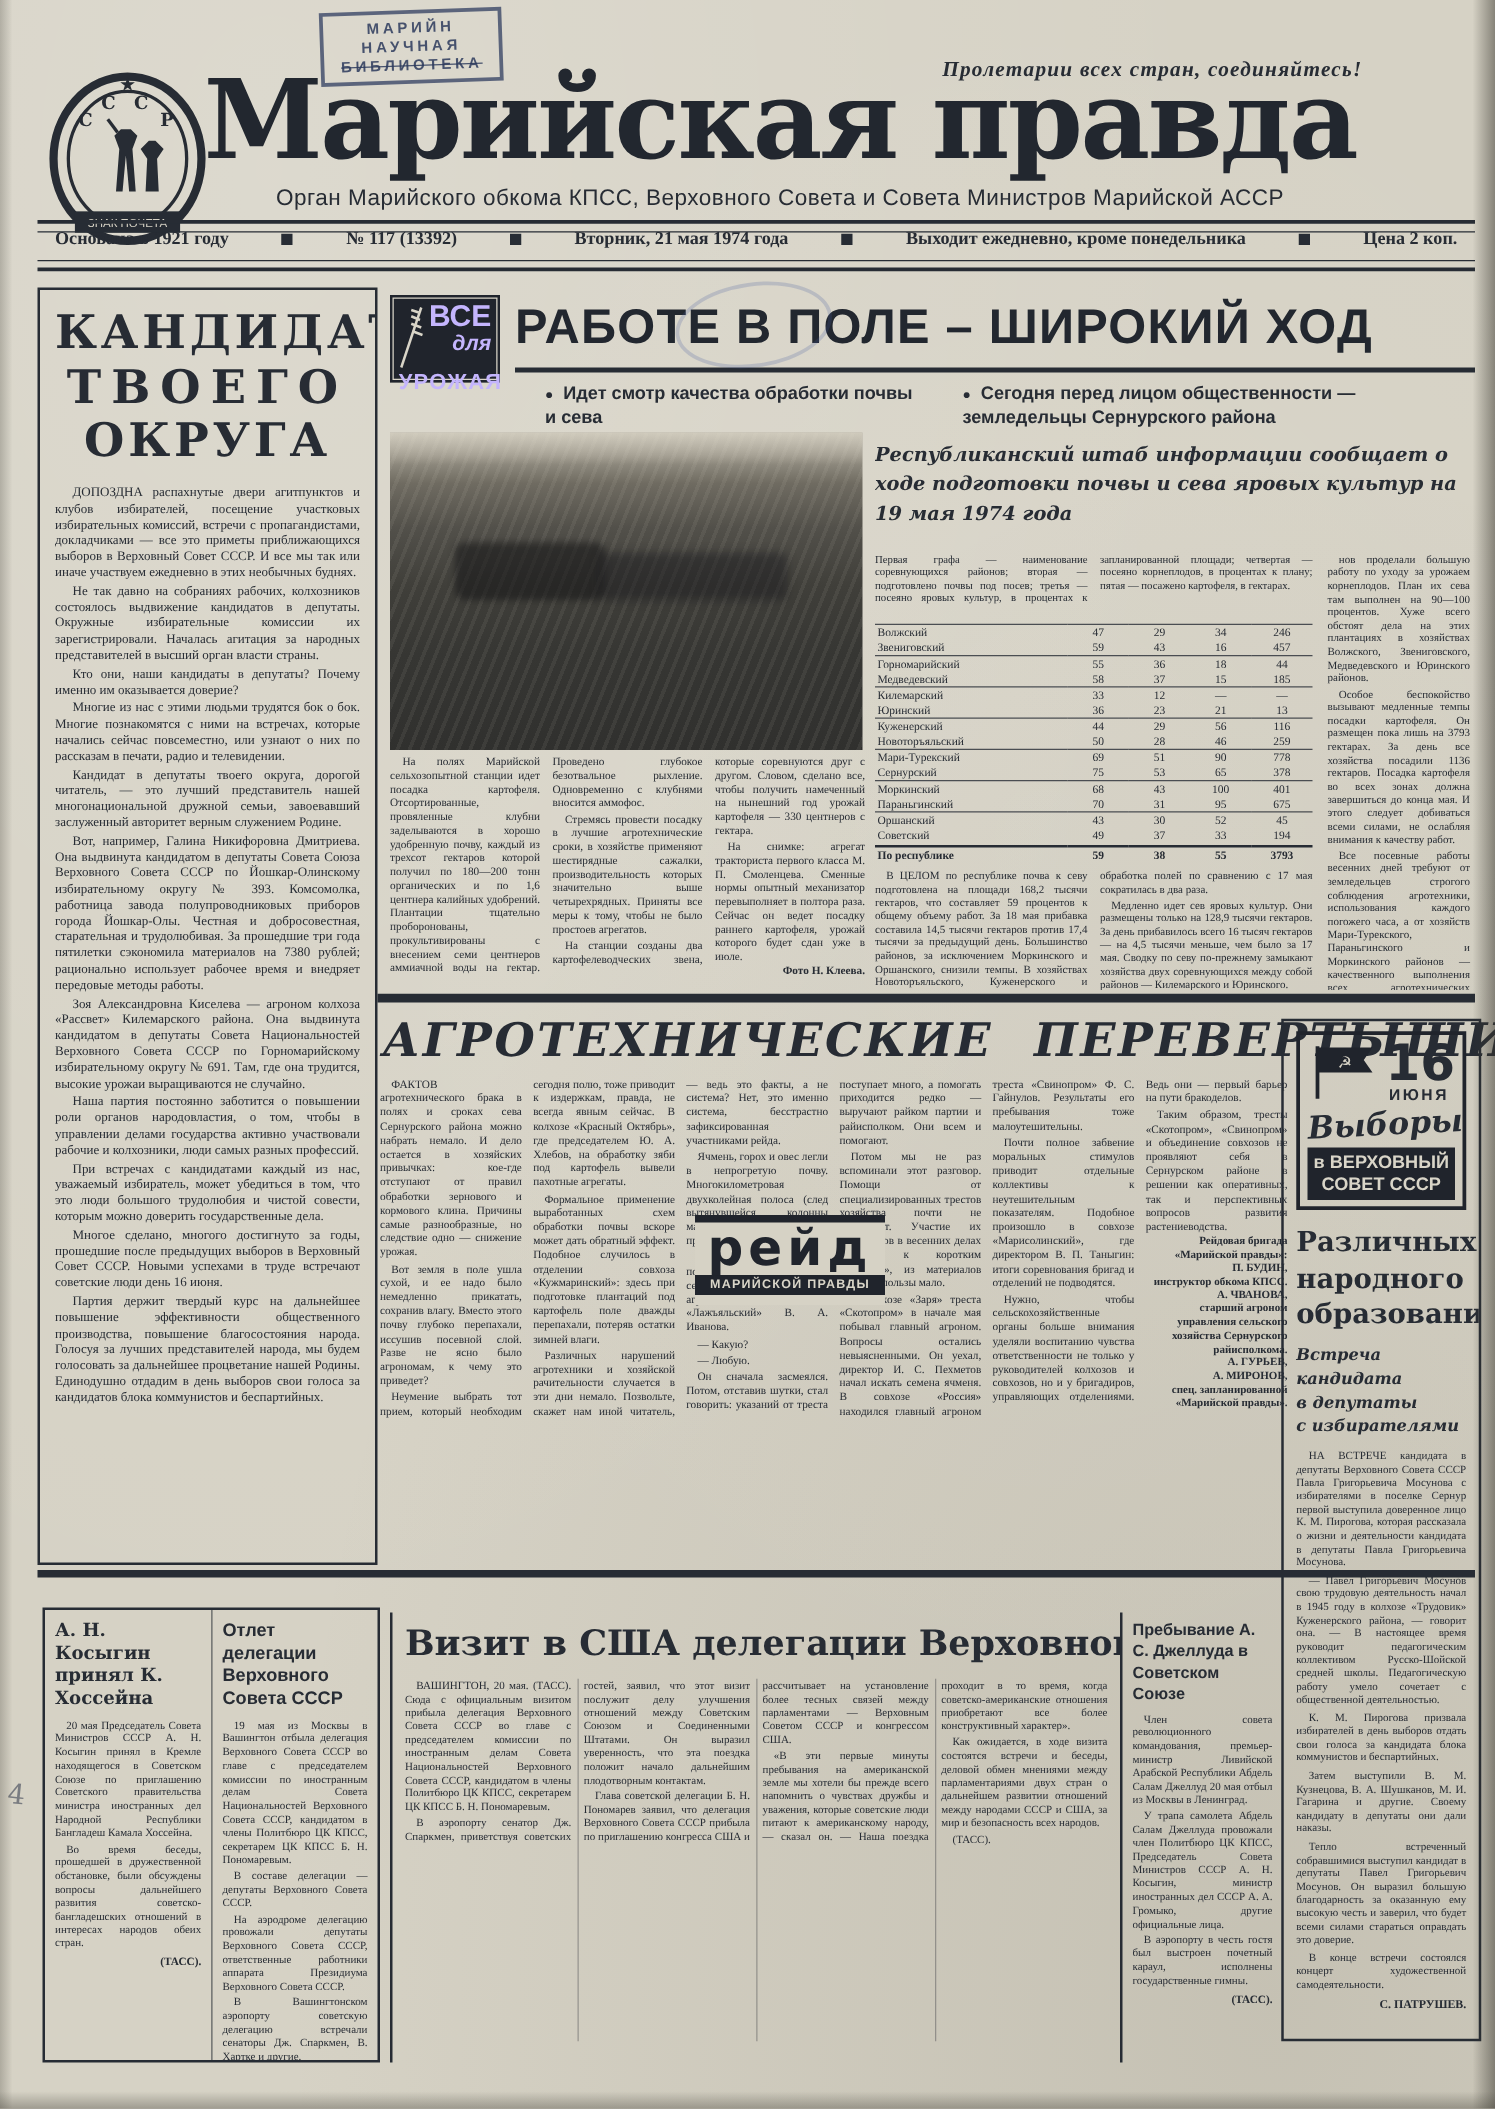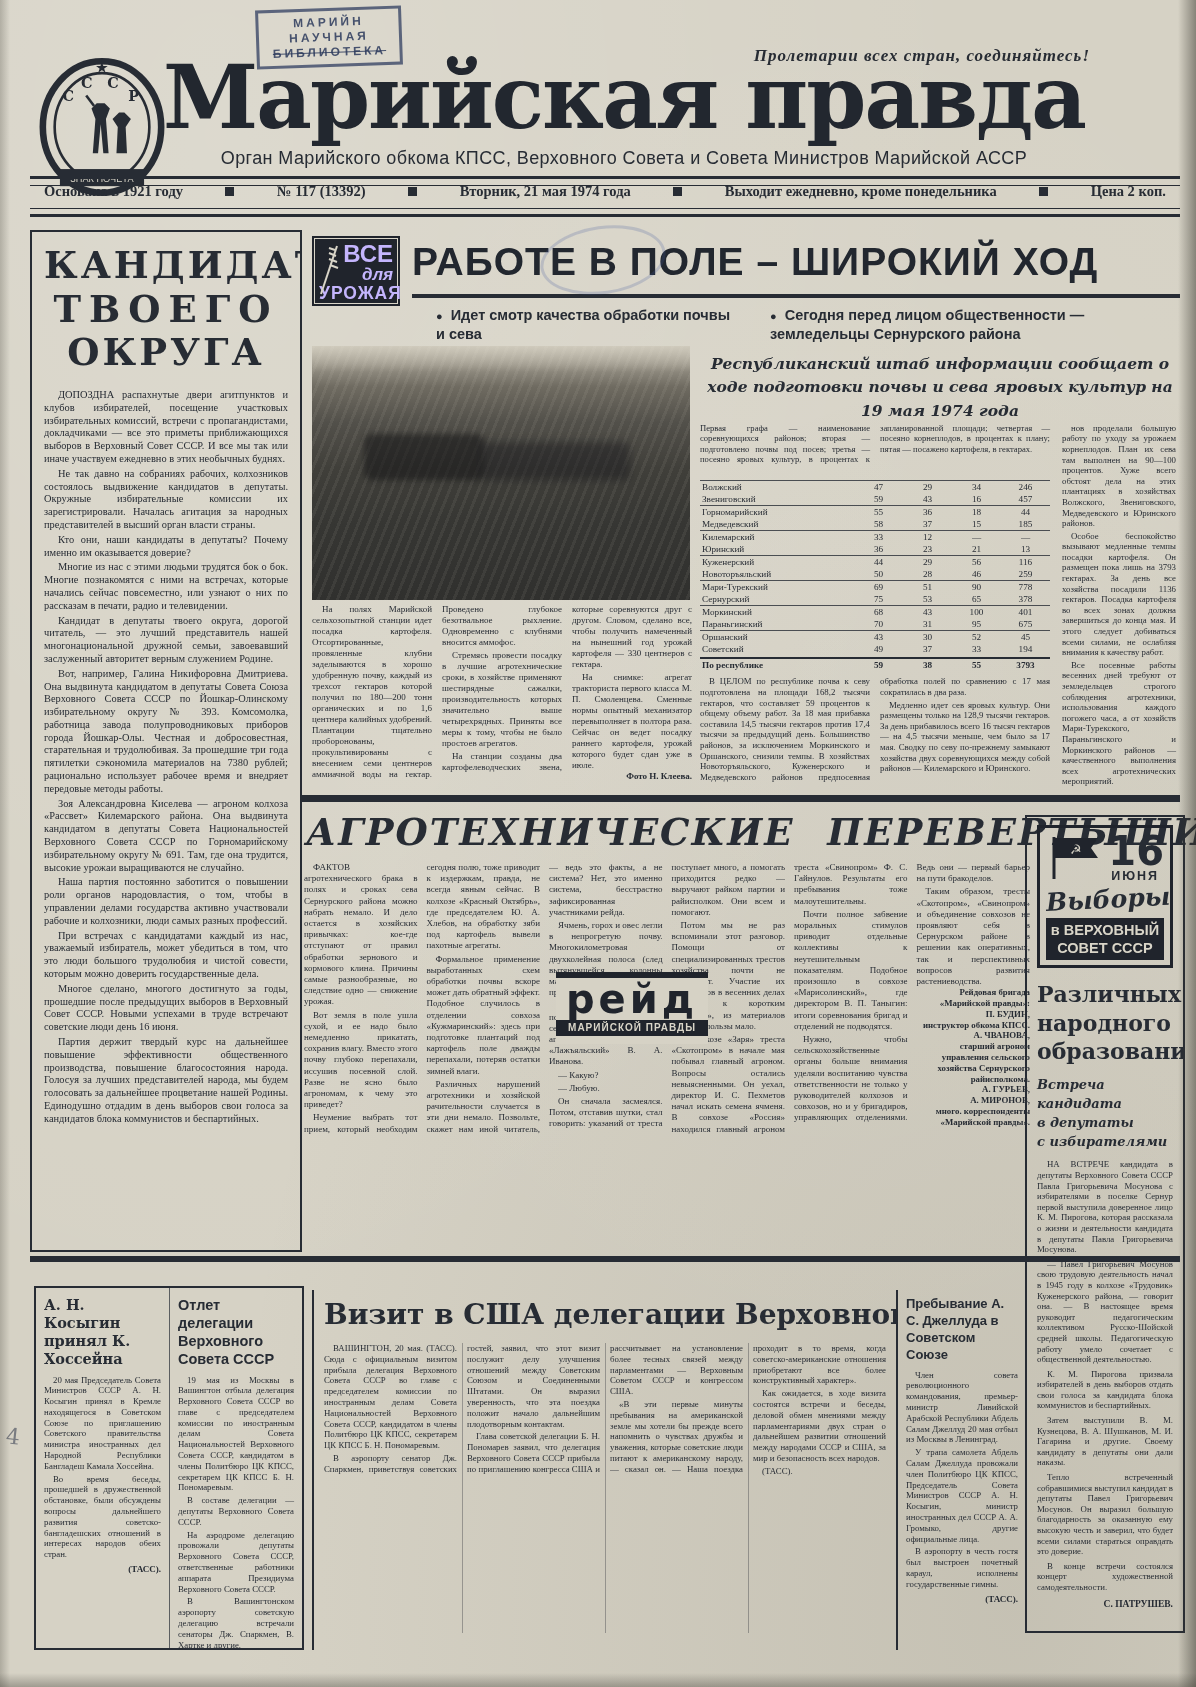--- a/index.html
+++ b/index.html
@@ -39,21 +39,21 @@
     padding:12px 12px;box-sizing:border-box;overflow:hidden}
   .lead-title{font-family:"DejaVu Serif",serif;font-weight:bold;font-size:37px;line-height:1.18;
     text-align:center;letter-spacing:3px;margin-bottom:14px}
   .lead-title div:nth-child(2){letter-spacing:8px}
   .lead-body p{margin:0 0 2px;text-indent:14px;text-align:justify;font-size:10.4px;line-height:12.8px}
 
   
   .hbadge{left:312px;top:236px;width:88px;height:70px;background:#20242c;color:#c4b5fd;
     text-align:right;padding:5px 7px;box-sizing:border-box;font-family:"Liberation Sans",sans-serif;
     font-weight:bold;line-height:1.05;box-shadow:inset 0 0 0 2px #20242c, inset 0 0 0 3px #d9d5c8}
-  .hbadge .b1{font-size:24px}.hbadge .b2{font-size:17px;font-style:italic}.hbadge .b3{font-size:17.5px;letter-spacing:1px;margin-top:0}
+  .hbadge .b1{font-size:24px}.hbadge .b2{font-size:17px;font-style:italic}.hbadge .b3{font-size:17.5px;letter-spacing:1px;margin-top:12px}
   .wheat{position:absolute;left:3px;top:4px}
   .main-head{left:412px;top:240px;width:768px;font-family:"Liberation Sans",sans-serif;font-weight:bold;
     font-size:39px;letter-spacing:1px;white-space:nowrap;color:#22272f}
   .main-head-rule{left:412px;top:294px;width:768px;height:4px;background:#272c34}
   .bullet{font-family:"Liberation Sans",sans-serif;font-weight:bold;font-size:14.5px;line-height:1.3}
   .bullet:before{content:"●";margin-right:8px;font-size:11px}
   .bu1{left:436px;top:306px;width:300px}
   .bu2{left:770px;top:306px;width:360px}
 
   
@@ -65,21 +65,21 @@
   .ph-blob2{position:absolute;left:168px;top:96px;width:150px;height:38px;background:rgba(25,25,28,.45);border-radius:6px;filter:blur(4px)}
   .ph-sky{position:absolute;left:0;top:0;width:100%;height:26px;background:linear-gradient(180deg,rgba(235,230,215,.5),transparent)}
 
   .caption{left:312px;top:604px;width:380px;height:186px;column-count:3;column-gap:10px;overflow:hidden}
   .caption p{margin:0 0 2px;text-indent:10px;text-align:justify;font-size:9px;line-height:11px}
   .caption .credit{text-align:right;font-weight:bold;text-indent:0}
 
   
   .staff{left:700px;top:352px;width:480px;height:440px;overflow:hidden}
   .staff-head{font-family:"DejaVu Serif",serif;font-weight:bold;font-style:italic;font-size:15.5px;
-    text-align:center;line-height:1.5;margin-bottom:1px}
+    line-height:1.5;margin-bottom:20px}
   .staff-cols{display:flex;gap:12px}
   .staff-left{width:350px;flex:none}
   .staff-right{width:114px;flex:none}
   .staff-intro{column-count:2;column-gap:10px;font-size:8.6px;line-height:10.4px;text-align:justify;margin-bottom:16px}
   .inf-table{width:100%;border-collapse:collapse;font-size:9.2px;margin-top:2px}
   .inf-table td{padding:1px 2px;white-space:nowrap}
   .inf-table td:first-child{text-align:left;width:44%}
   .inf-table td:not(:first-child){text-align:center;width:14%}
   .inf-table tr:nth-child(odd) td{border-top:1px solid rgba(39,44,52,.8)}
   .inf-total td{border-top:2px solid #272c34!important;font-weight:bold}
@@ -373,21 +373,21 @@
     <span><p>ФАКТОВ агротехнического брака в полях и сроках сева Сернурского района можно набрать немало. И дело остается в хозяйских привычках: кое-где отступают от правил обработки зернового и кормового клина. Причины самые разнообразные, но следствие одно — снижение урожая.</p><p>Вот земля в поле ушла сухой, и ее надо было немедленно прикатать, сохранив влагу. Вместо этого почву глубоко перепахали, иссушив посевной слой. Разве не ясно было агрономам, к чему это приведет?</p><p>Неумение выбрать тот прием, который необходим сегодня полю, тоже приводит к издержкам, правда, не всегда явным сейчас. В колхозе «Красный Октябрь», где председателем Ю. А. Хлебов, на обработку зяби под картофель вывели пахотные агрегаты.</p><p>Формальное применение выработанных схем обработки почвы вскоре может дать обратный эффект. Подобное случилось в отделении совхоза «Кужмаринский»: здесь при подготовке плантаций под картофель поле дважды перепахали, потеряв остатки зимней влаги.</p><p>Различных нарушений агротехники и хозяйской рачительности случается в эти дни немало. Позвольте, скажет нам иной читатель, — ведь это факты, а не система? Нет, это именно система, бесстрастно зафиксированная участниками рейда.</p><p>Ячмень, горох и овес легли в непрогретую почву. Многокилометровая двухколейная полоса (след вытянувшейся колонны машин) тянется вдоль проложенной дороги.</p><p>— Ждете ли вы сейчас помощь треста в проведении сева? — спросили мы агронома совхоза «Лажъяльский» В. А. Иванова.</p><p>— Какую?</p><p>— Любую.</p><p>Он сначала засмеялся. Потом, отставив шутки, стал говорить: указаний от треста поступает много, а помогать приходится редко — выручают райком партии и райисполком. Они всем и помогают.</p><p>Потом мы не раз вспоминали этот разговор. Помощи от специализированных трестов хозяйства почти не чувствуют. Участие их работников в весенних делах свелось к коротким «визитам», из материалов которых пользы мало.</p><p>В совхозе «Заря» треста «Скотопром» в начале мая побывал главный агроном. Вопросы остались невыясненными. Он уехал, директор И. С. Пехметов начал искать семена ячменя. В совхозе «Россия» находился главный агроном треста «Свинопром» Ф. С. Гайнулов. Результаты его пребывания тоже малоутешительны.</p><p>Почти полное забвение моральных стимулов приводит отдельные коллективы к неутешительным показателям. Подобное произошло в совхозе «Марисолинский», где директором В. П. Таныгин: итоги соревнования бригад и отделений не подводятся.</p><p>Нужно, чтобы сельскохозяйственные органы больше внимания уделяли воспитанию чувства ответственности не только у руководителей колхозов и совхозов, но и у бригадиров, управляющих отделениями. Ведь они — первый барьер на пути бракоделов.</p><p>Таким образом, тресты «Скотопром», «Свинопром» и объединение совхозов не проявляют себя в Сернурском районе в решении как оперативных, так и перспективных вопросов развития растениеводства.</p></span>
     <div class="raid-sig">
         <div>Рейдовая бригада</div>
         <div>«Марийской правды»:</div>
         <div>П. БУДИН,</div>
         <div>инструктор обкома КПСС.</div>
         <div>А. ЧВАНОВА,</div>
         <div>старший агроном управления сельского хозяйства Сернурского райисполкома.</div>
         <div>А. ГУРЬЕВ,</div>
         <div>А. МИРОНОВ,</div>
-        <div>много. корреспонденты</div>
+        <div>спец. запланированной</div>
         <div>«Марийской правды».</div>
       </div>
   </div>
   <div class="abs raid-logo">
     <div class="w">рейд</div>
     <div class="sub">МАРИЙСКОЙ ПРАВДЫ</div>
   </div>
 
   <div class="abs elect-box">
     <div class="ebadge">

